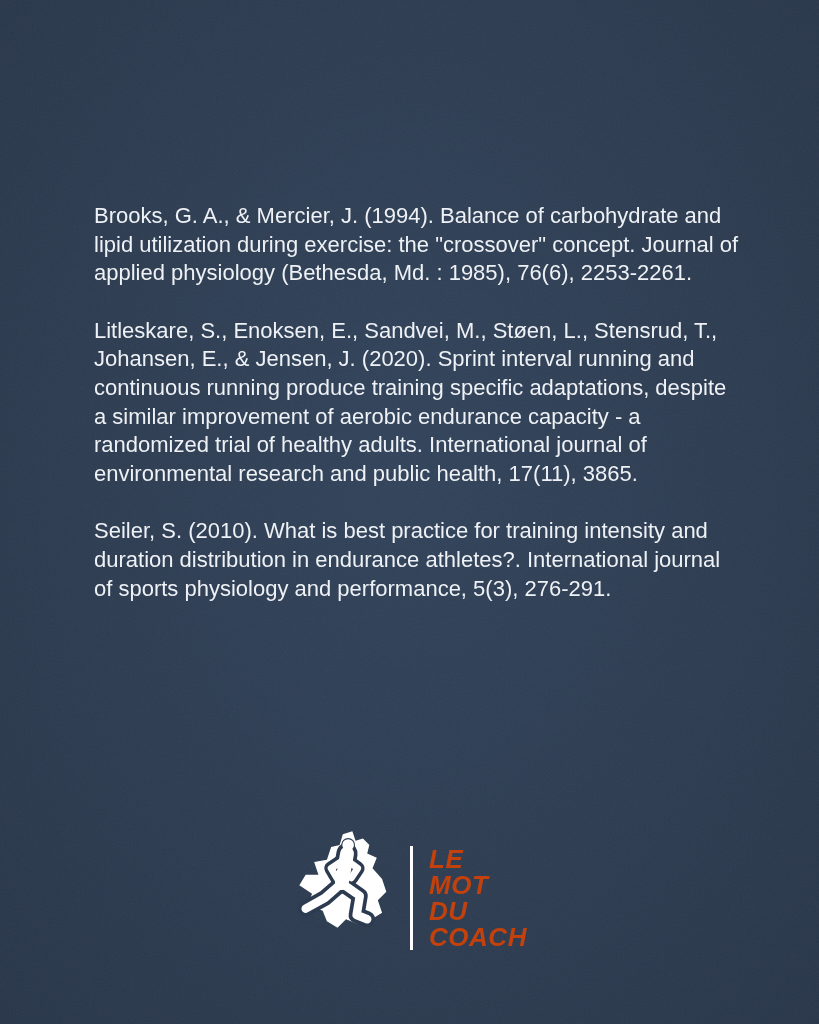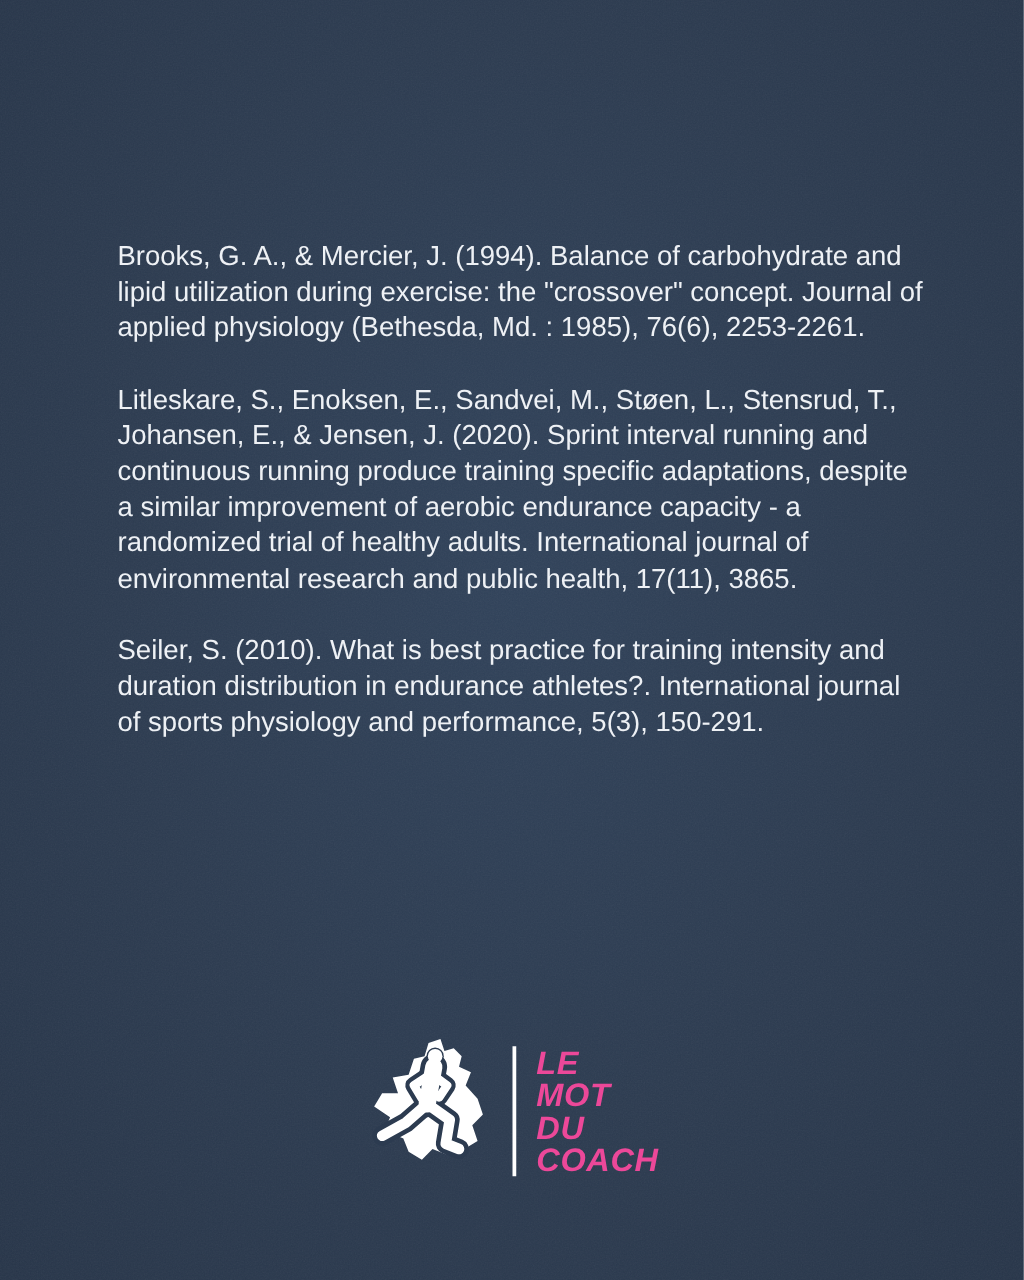--- a/index.html
+++ b/index.html
@@ -30,36 +30,36 @@
     color: #eef1f5;
   }
   .sources-heading {
     margin: 0 0 38px 0;
     font-size: 29px;
     font-weight: 800;
     letter-spacing: 1.5px;
     color: #ffffff;
   }
   .source-citation {
-    margin: 5px 0 29px 0;
+    margin: 16px 0 29px 0;
     font-size: 22px;
     line-height: 28.6px;
     font-weight: 400;
     color: #eef1f5;
   }
   .brand-logo {
     position: absolute;
     left: 0;
     right: 0;
     top: 828px;
     display: flex;
     justify-content: center;
-    align-items: center;
+    align-items: flex-end;
     z-index: 2;
-    color: #ec4899;
+    color: #c2410c;
   }
   .logo-icon {
     width: 108px;
     height: 122px;
     flex: 0 0 auto;
   }
   .logo-icon svg {
     width: 100%;
     height: 100%;
     display: block;
@@ -92,21 +92,21 @@
           <feFuncA type="linear" slope="0.07" intercept="0"></feFuncA>
         </feComponentTransfer>
     </filter>
     <rect width="819" height="1024" filter="url(#grain)"></rect>
   </svg>
 </div>
 
 <main class="content">
   <p class="source-citation">Brooks, G. A., &amp; Mercier, J. (1994). Balance of carbohydrate and lipid utilization during exercise: the "crossover" concept. Journal of applied physiology (Bethesda, Md. : 1985), 76(6), 2253-2261.</p>
   <p class="source-citation">Litleskare, S., Enoksen, E., Sandvei, M., Støen, L., Stensrud, T., Johansen, E., &amp; Jensen, J. (2020). Sprint interval running and continuous running produce training specific adaptations, despite a similar improvement of aerobic endurance capacity - a randomized trial of healthy adults. International journal of environmental research and public health, 17(11), 3865.</p>
-  <p class="source-citation">Seiler, S. (2010). What is best practice for training intensity and duration distribution in endurance athletes?. International journal of sports physiology and performance, 5(3), 150-291.</p>
+  <p class="source-citation">Seiler, S. (2010). What is best practice for training intensity and duration distribution in endurance athletes?. International journal of sports physiology and performance, 5(3), 276-291.</p>
 </main>
 
 <div class="brand-logo">
   <div class="logo-icon">
     <svg viewBox="0 0 100 115" xmlns="http://www.w3.org/2000/svg">
 
       <path d="M47,6 L56,3 L59,12 L66,10 L72,16 L70,24 L79,28 L75,38 L84,48 L88,60 L80,68 L84,80 L74,86 L66,82 L60,90 L50,86 L42,94 L32,88 L28,78 L14,72 L18,62 L6,54 L12,44 L24,44 L20,32 L32,30 L36,18 L44,16 Z" fill="#ffffff"></path>
 
       <g stroke="#2c3b50" fill="none" stroke-linecap="round" stroke-linejoin="round">
         <circle cx="52" cy="16" r="6.5" fill="#2c3b50" stroke="none"></circle>

